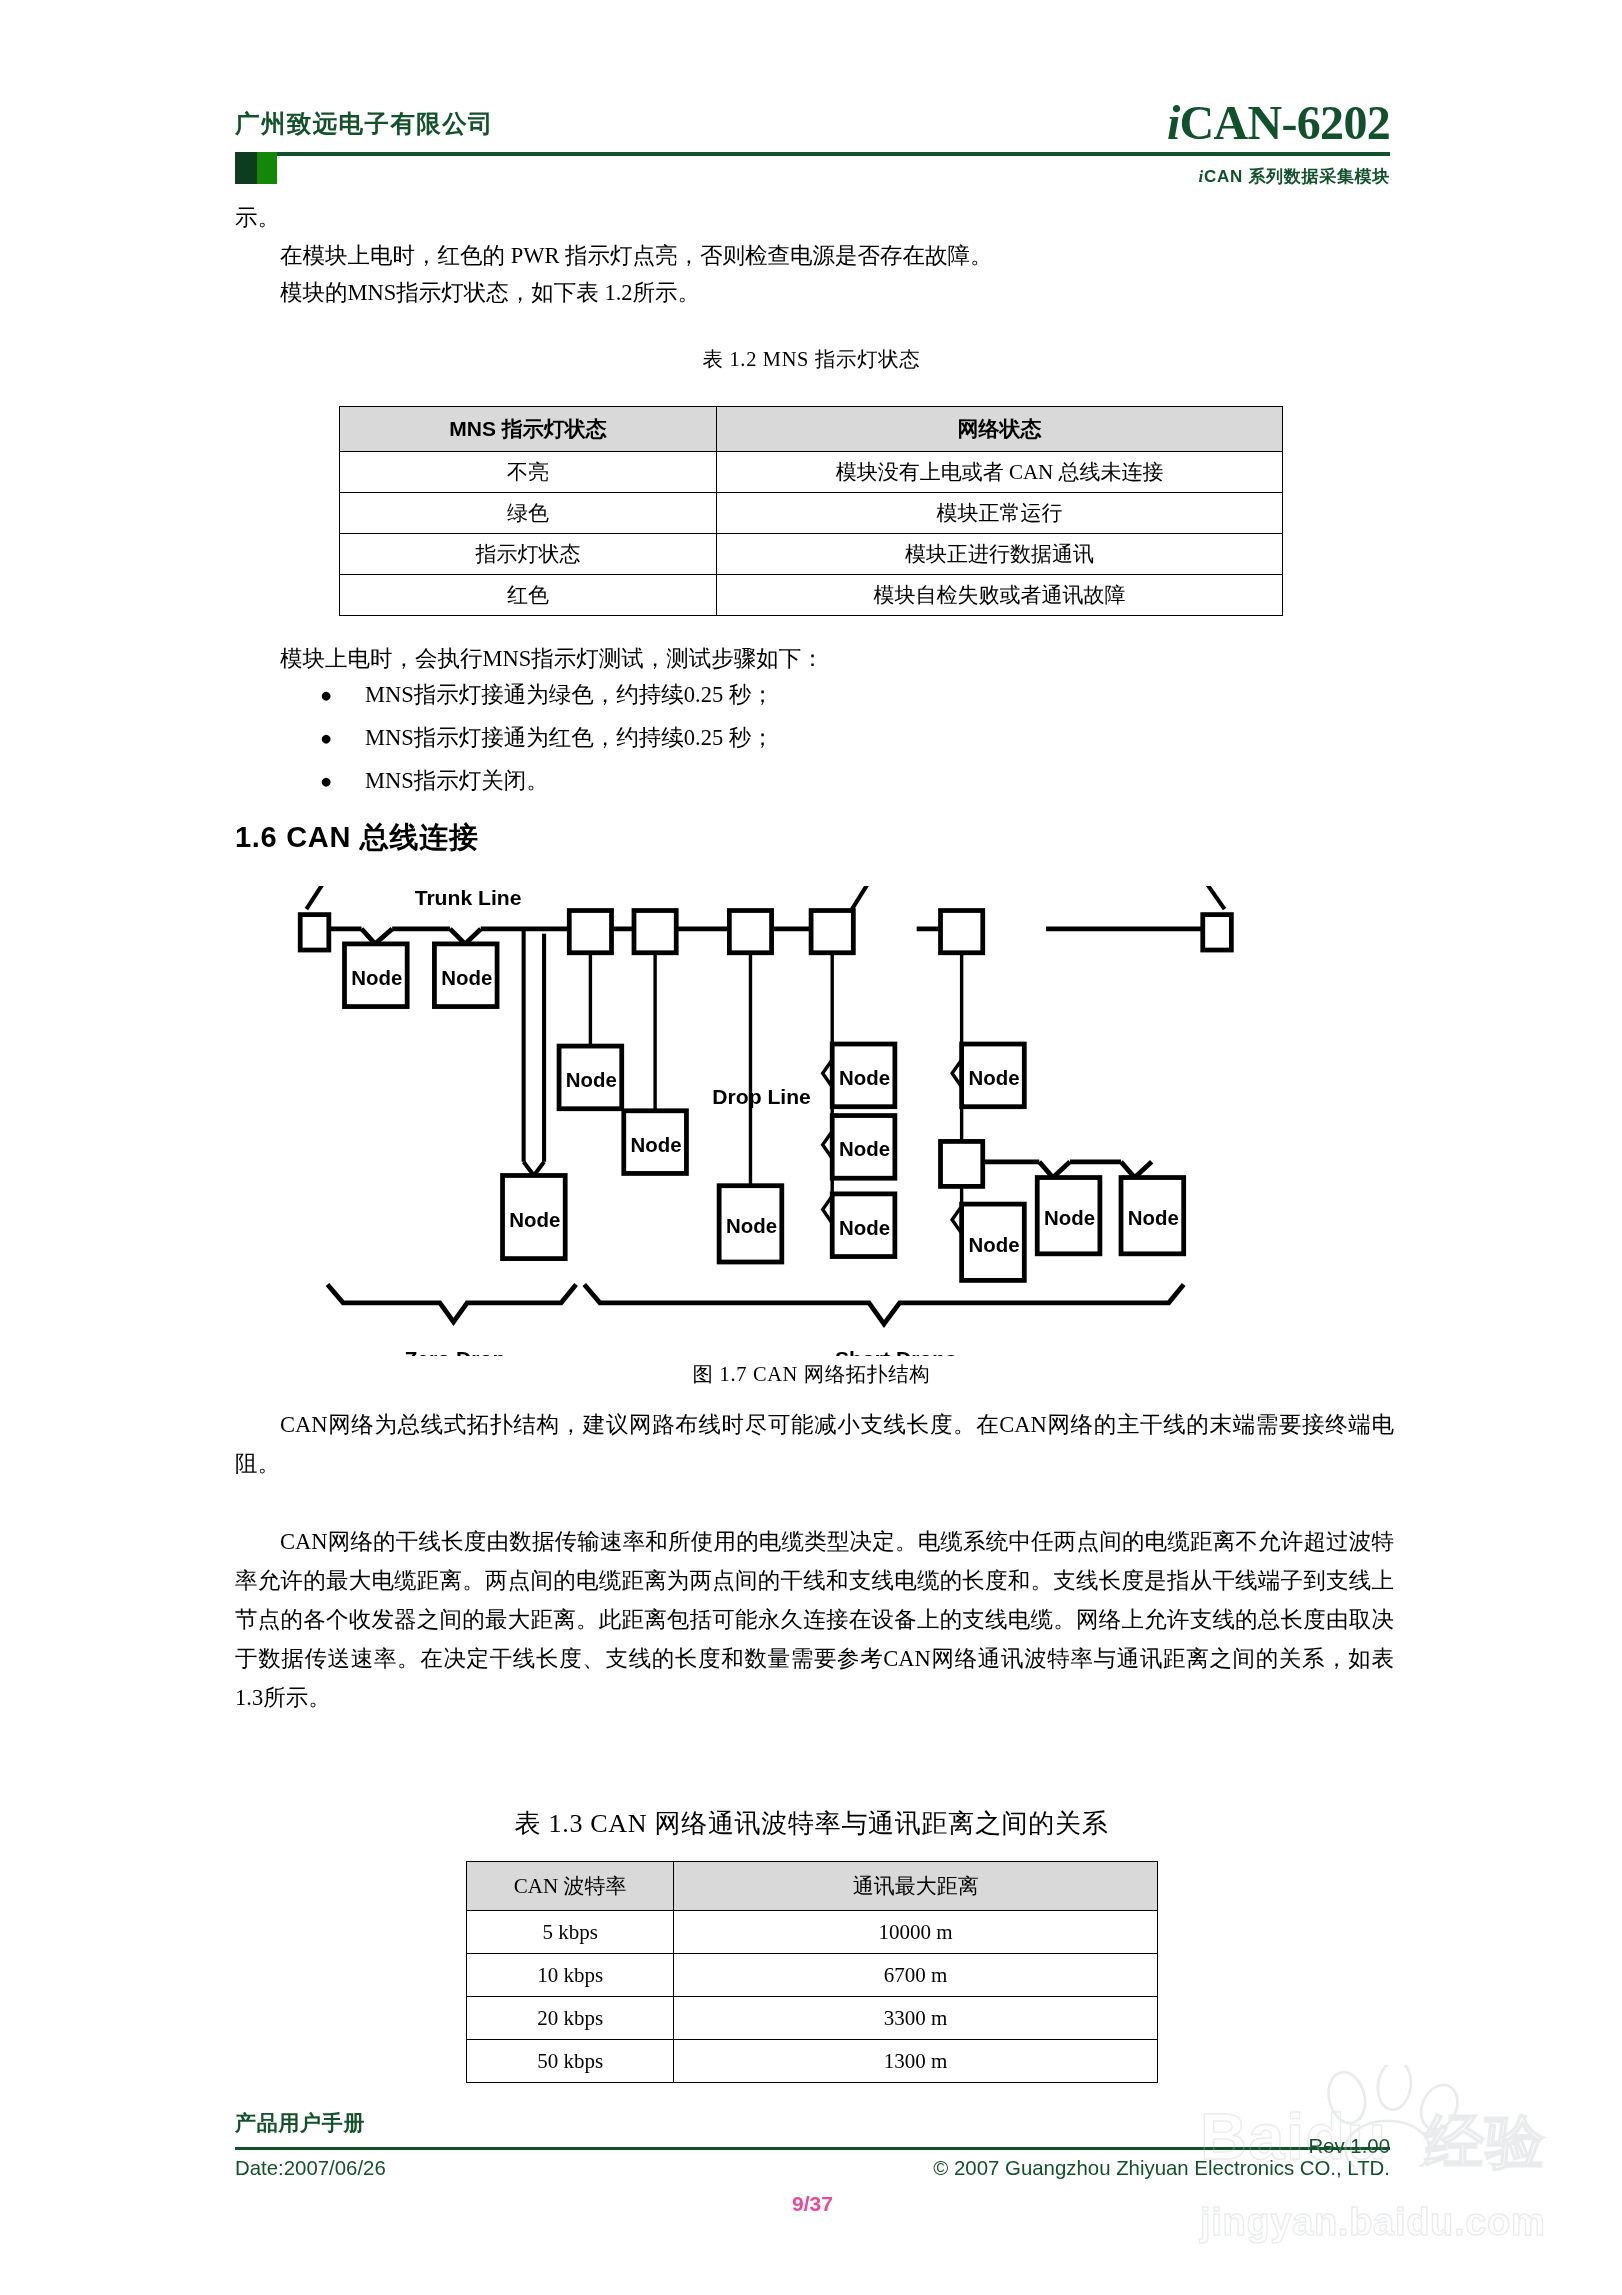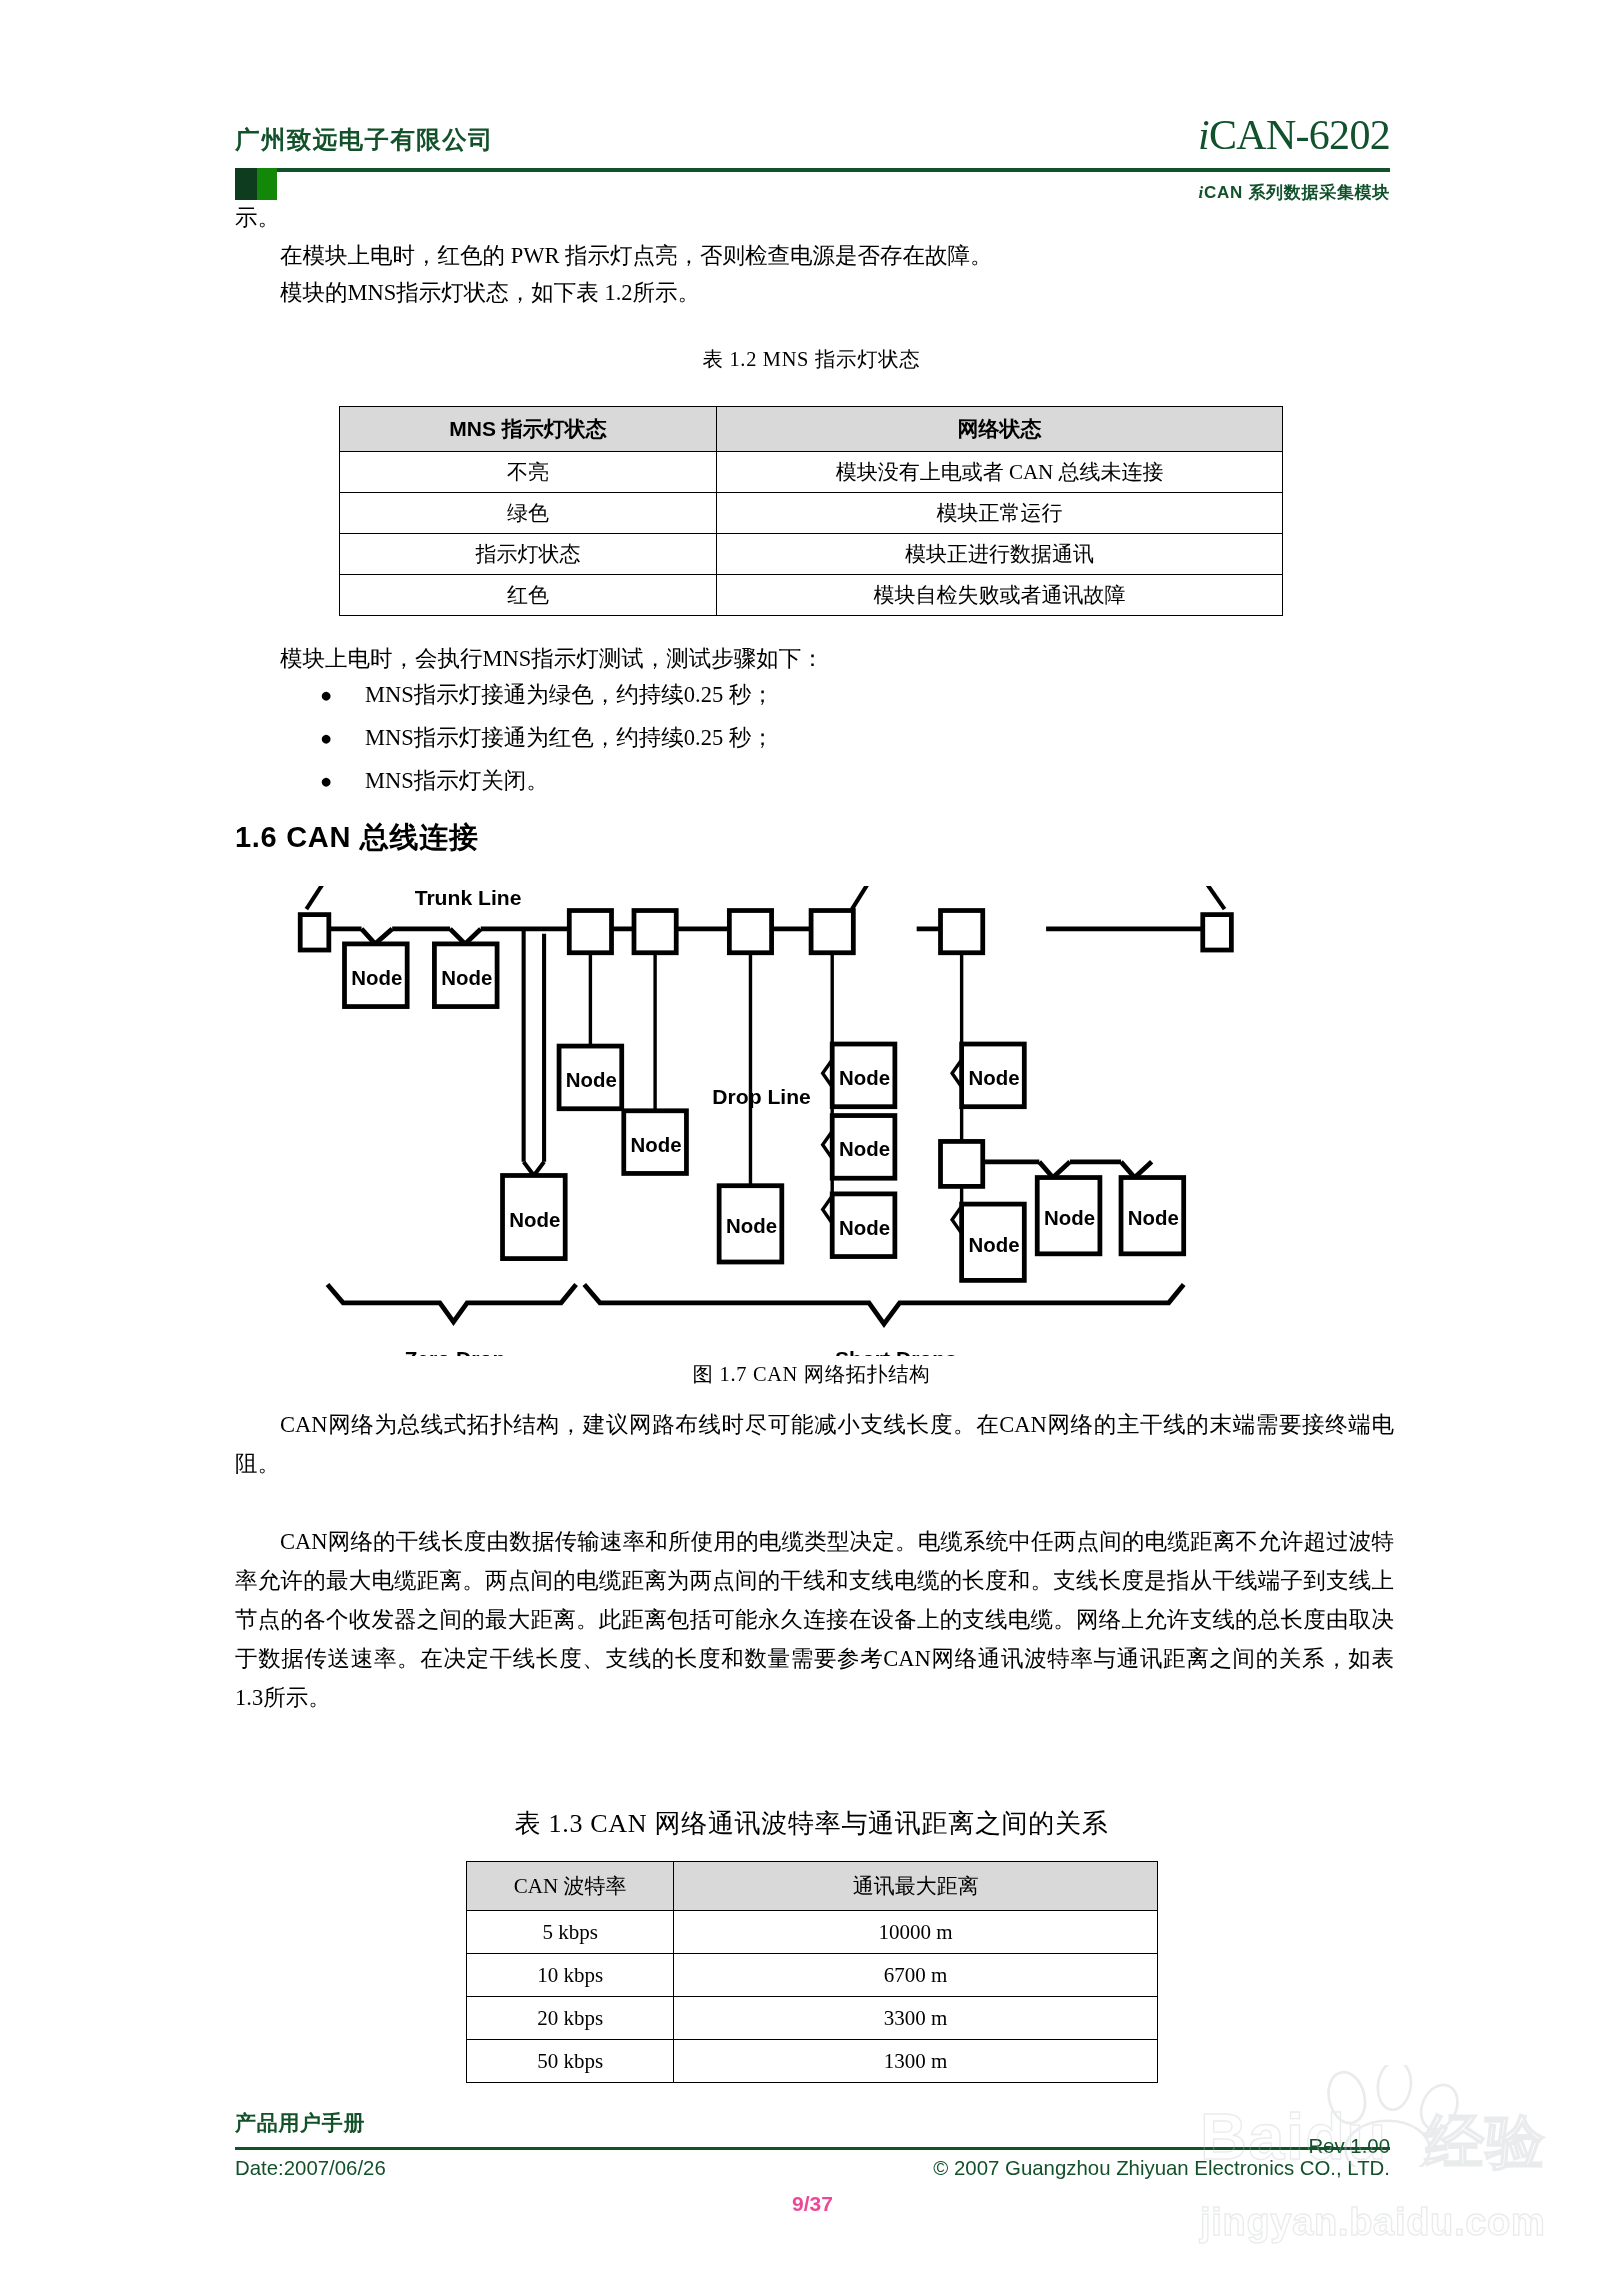--- a/index.html
+++ b/index.html
@@ -14,37 +14,37 @@
   .page {
     position:absolute;
     left:0; top:0;
     width:1623px; height:2295px;
   }
 
   
   .header {
     position:absolute;
     left:235px; top:95px;
-    width:1155px; height:133px;margin-top:16px;
+    width:1155px; height:133px;
   }
   .hdr-company {
     position:absolute; left:0px; top:12.3px;
     font-family:"Liberation Sans", sans-serif;
     font-weight:bold;
     font-size:24.5px;
     color:#12512a;
     letter-spacing:1.4px;
     white-space:nowrap;
   }
   .hdr-model {
     position:absolute; right:0px; top:0px;
     font-family:"Liberation Serif", serif;
-    font-weight:normal;
+    font-weight:bold;
     font-style:normal;
-    font-size:42px;
+    font-size:48px;
     color:#11512b;
     white-space:nowrap;
     letter-spacing:-0.7px;
   }
   .hdr-model .ital { font-style:italic; }
   .hdr-sub {
     position:absolute; right:0px; top:70px;
     font-family:"Liberation Sans", sans-serif;
     font-weight:bold;
     font-size:17px;

